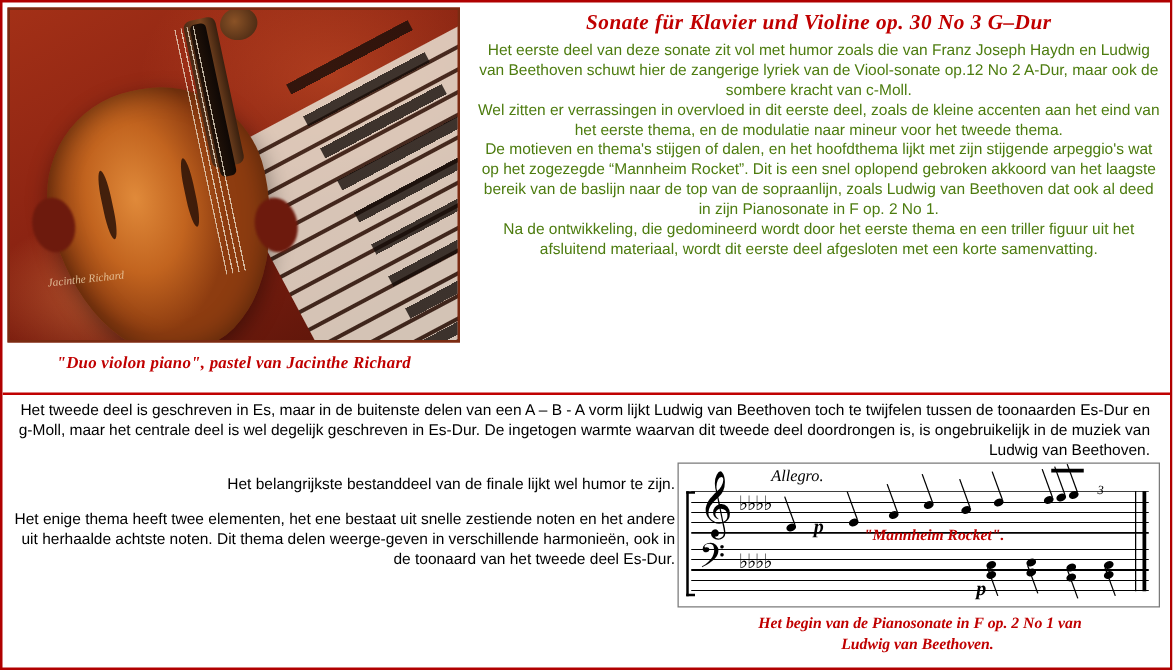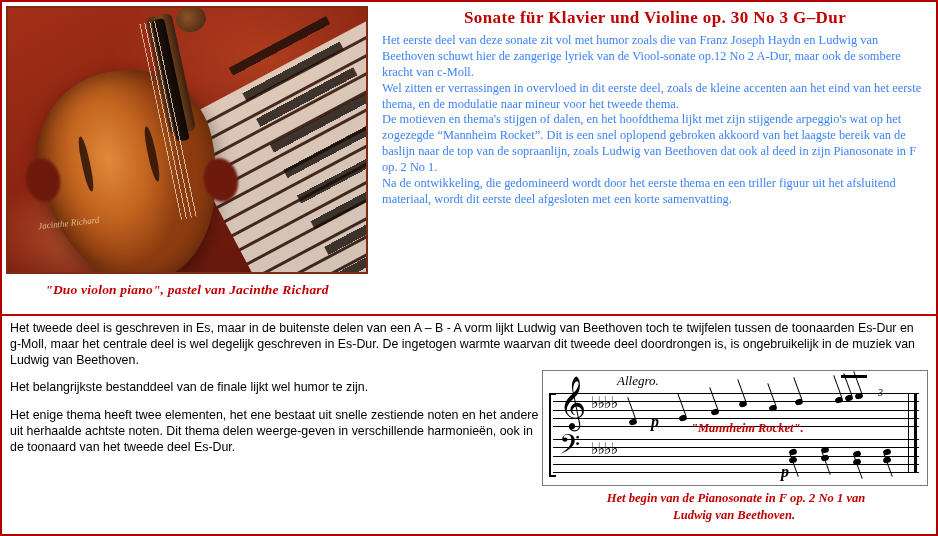--- a/index.html
+++ b/index.html
@@ -184,30 +184,31 @@
   
   .intro-block {
     flex: 1;
     padding: 6px 8px 0 8px;
     box-sizing: border-box;
   }
   .work-title {
     color: #c00000;
     font-size: 17px;
     font-weight: bold;
+    font-style: italic;
     text-align: center;
     letter-spacing: 0.4px;
     margin-bottom: 5px;
   }
   .intro-para {
-    font-family: Liberation Serif, serif;
+    font-family: Liberation Sans, sans-serif;
     font-size: 12.4px;
     line-height: 1.28;
-    color: #3b82f6;
-    text-align: left;
+    color: #4d7c0f;
+    text-align: center;
   }
 
   .divider {
     position: absolute;
     left: 0;
     top: 312px;
     width: 934px;
     height: 2px;
     background: #c00000;
   }
@@ -223,21 +224,21 @@
   .body-text {
     position: absolute;
     left: 8px;
     top: 2px;
     width: 910px;
     font-family: "Liberation Sans", sans-serif;
     font-size: 12.4px;
     line-height: 1.30;
     color: #000000;
   }
-  .body-text p { margin: 0 0 11px 0; }
+  .body-text p { margin: 0 0 11px 0; text-align: right; }
   .body-text p.narrow { width: 530px; }
 
   
   .score-box {
     position: absolute;
     left: 540px;
     top: 52px;
     width: 386px;
     height: 116px;
     border: 1px solid #7a7a7a;

